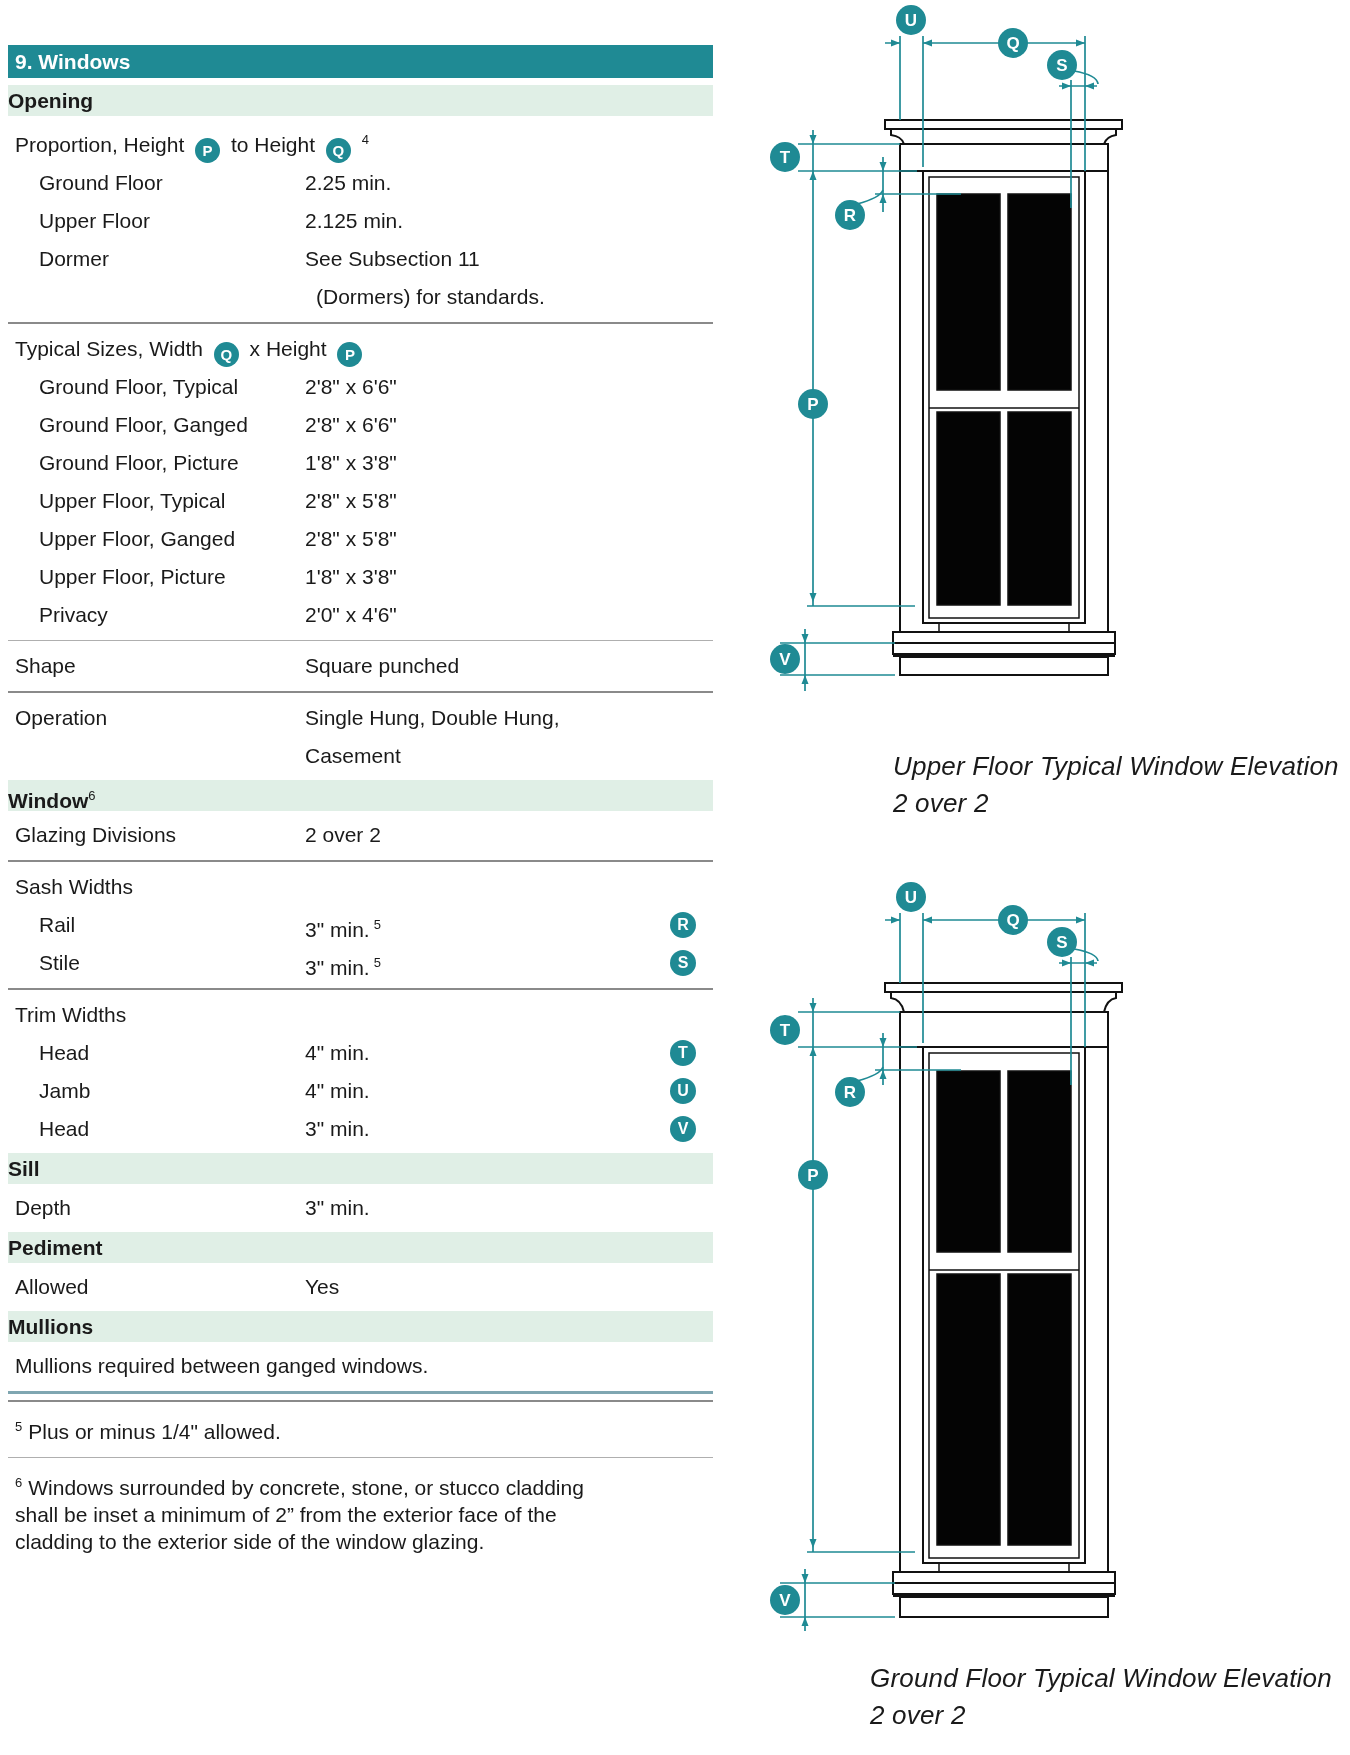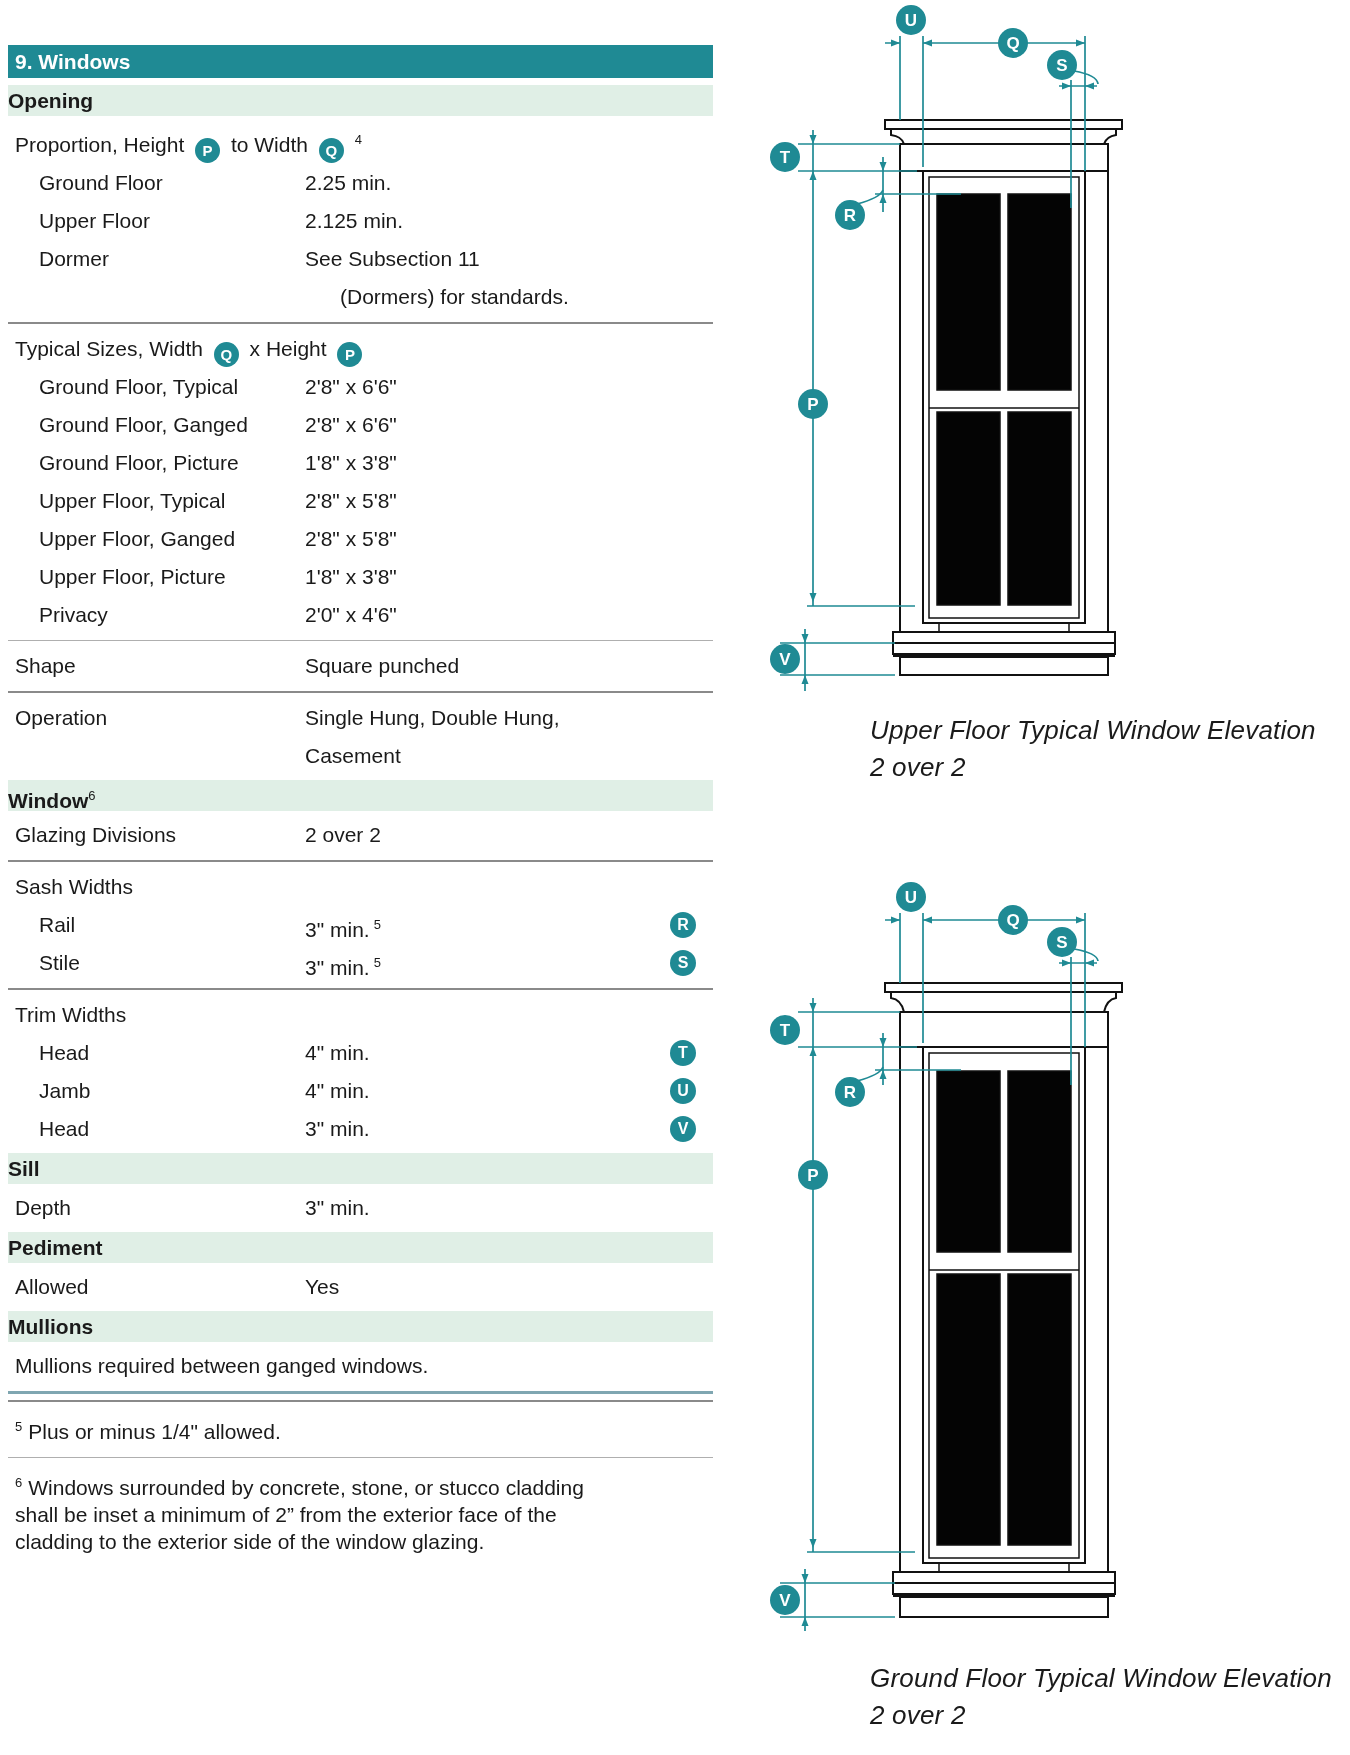--- a/index.html
+++ b/index.html
@@ -9,21 +9,21 @@
   .tablecol{position:absolute;left:8px;top:45px;width:705px;font-size:21px;}
   .titlebar{background:#1F8A94;color:#ffffff;font-weight:bold;height:33px;line-height:33px;padding-left:7px;font-size:21px;margin-bottom:7px;}
   .band{background:#E0EFE6;height:31px;line-height:31px;font-weight:bold;margin:5px 0;}
   .band sup{font-size:13px;font-weight:normal;}
   .row{position:relative;min-height:38px;line-height:38px;padding-left:7px;}
   .row.ind{padding-left:31px;}
   .row.two{min-height:76px;}
   .lbl{display:inline-block;}
   .val{position:absolute;left:297px;top:0;line-height:38px;white-space:nowrap;}
   .val2{position:absolute;left:297px;top:38px;line-height:38px;white-space:nowrap;}
-  .val2.dshift{left:308px;margin-left:24px;}
+  .val2.dshift{left:308px;}
   sup{font-size:13px;}
   .vsup{margin-left:4px;}
   .b-inline{display:inline-block;width:25px;height:25px;border-radius:50%;background:#1F8A94;color:#fff;font-weight:bold;font-size:15px;line-height:25px;text-align:center;vertical-align:-4px;margin:0 5px;}
   .rbadge{position:absolute;right:17px;top:6px;width:26px;height:26px;border-radius:50%;background:#1F8A94;color:#fff;font-weight:bold;font-size:16px;line-height:26px;text-align:center;}
   .sep{border-top:2px solid #8A8A8A;margin:6px 0;}
   .sep.thin{border-top:1px solid #AFAFAF;}
   .sep.blue{border-top:3px solid #7FA6B1;}
   .fnote{position:relative;padding-left:7px;line-height:38px;margin-top:1px;}
   .fnote sup{margin-right:6px;}
   .fnote.fn4{width:612px;}
@@ -48,21 +48,21 @@
 
   <div class="titlebar">9. Windows</div>
 
   <div class="band">
     <span>Opening</span>
   </div>
 
   <div class="row">
     <span>Proportion, Height</span>
     <span class="b-inline"><span>P</span></span>
-    <span>to Width</span>
+    <span>to Height</span>
     <span class="b-inline"><span>Q</span></span>
     <sup>4</sup>
   </div>
 
   <div class="row ind">
     <span class="lbl">Ground Floor</span>
     <span class="val">2.25 min.</span>
   </div>
   <div class="row ind">
     <span class="lbl">Upper Floor</span>
@@ -264,21 +264,21 @@
       <text class="bdgtx" x="85" y="163">T</text>
     <circle class="bdg" cx="150" cy="215" r="15"></circle>
       <text class="bdgtx" x="150" y="221">R</text>
     <circle class="bdg" cx="113" cy="404" r="15"></circle>
       <text class="bdgtx" x="113" y="410">P</text>
     <circle class="bdg" cx="85" cy="659" r="15"></circle>
       <text class="bdgtx" x="85" y="665">V</text>
   </g>
 </svg>
 
-<div class="caption" style="top:712px;">
+<div class="caption" style="top:748px;margin-left:23px;">
   <div>Upper Floor Typical Window Elevation</div>
   <div>2 over 2</div>
 </div>
 
 <svg class="dia" style="top:790px;" width="650" height="855" viewBox="0 0 650 855" xmlns="http://www.w3.org/2000/svg">
   <g>
     <rect class="blk" x="185" y="193" width="237" height="9"></rect>
     <path class="blk" d="M191,202 H416 V208 C410,209 406,213 404,222 H204 C202,213 198,209 191,208 Z"></path>
     <rect class="blk" x="200" y="222" width="208" height="35"></rect>
     <rect class="blk" x="200" y="257" width="208" height="525"></rect>

